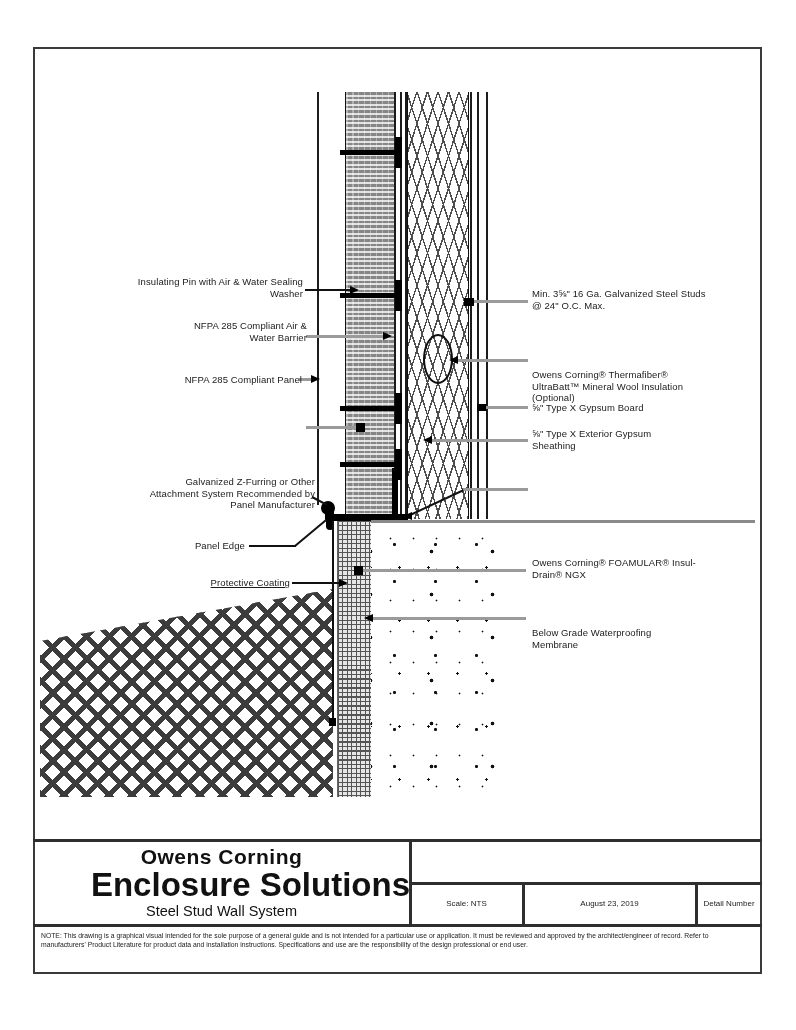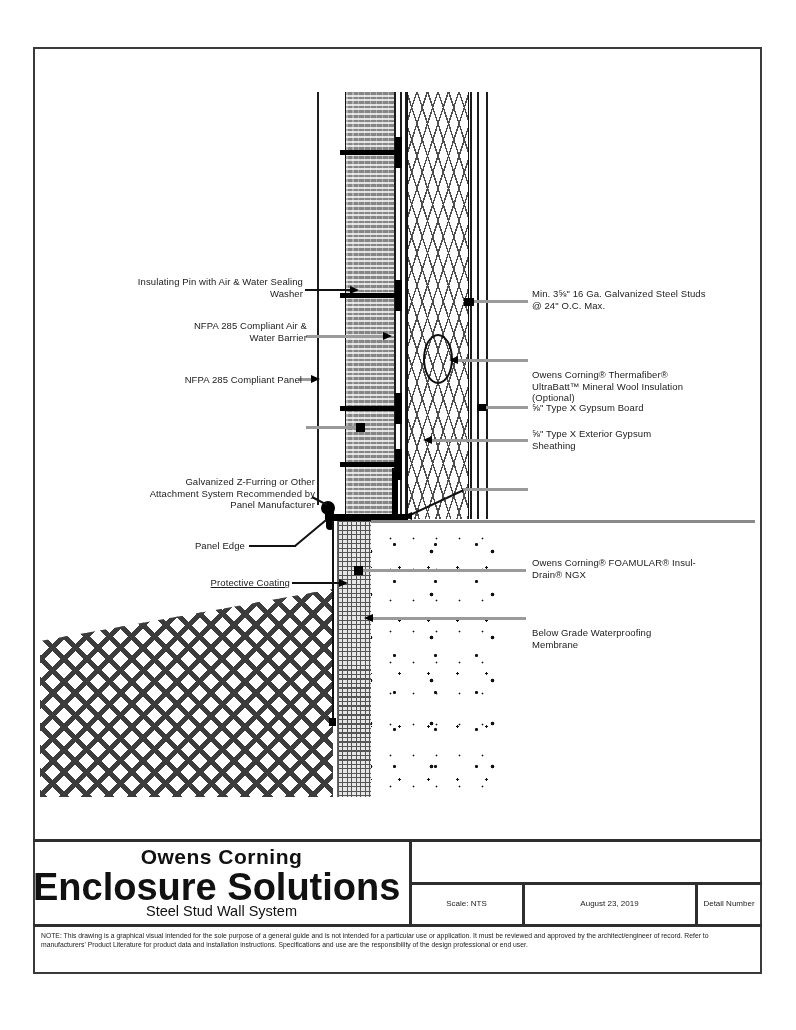--- a/index.html
+++ b/index.html
@@ -54,21 +54,21 @@
   .arr-r{width:0;height:0;border-top:4px solid transparent;border-bottom:4px solid transparent;border-left:9px solid #000;}
   .arr-l{width:0;height:0;border-top:4px solid transparent;border-bottom:4px solid transparent;border-right:9px solid #000;}
   .sq{background:#000;}
   
   .lbl{font-size:9.5px;line-height:11.5px;letter-spacing:.1px;color:#1a1a1a;}
   .lbl.left{text-align:right;}
   .lbl.right{text-align:left;}
   
   .tline{background:#2e2e2e;}
   .tb-company{left:33px;width:377px;top:845px;text-align:center;font-size:21px;font-weight:bold;letter-spacing:.5px;}
-  .tb-brand{left:33px;width:377px;top:866px;text-align:left;font-size:38px;font-weight:bold;}
+  .tb-brand{left:33px;width:377px;top:866px;text-align:right;font-size:33px;font-weight:bold;}
   .tb-system{left:33px;width:377px;top:903px;text-align:center;font-size:14.5px;}
   .tb-title{left:410px;width:352px;top:855px;text-align:center;font-size:14.5px;}
   .tb-cell{top:899px;text-align:center;font-size:8px;color:#222;}
   .notes{left:41px;top:932px;width:714px;font-size:6.8px;line-height:8.5px;color:#1a1a1a;}
 </style>
 </head>
 <body>
 
 <div class="sheet">
   <div class="abs border"></div>

